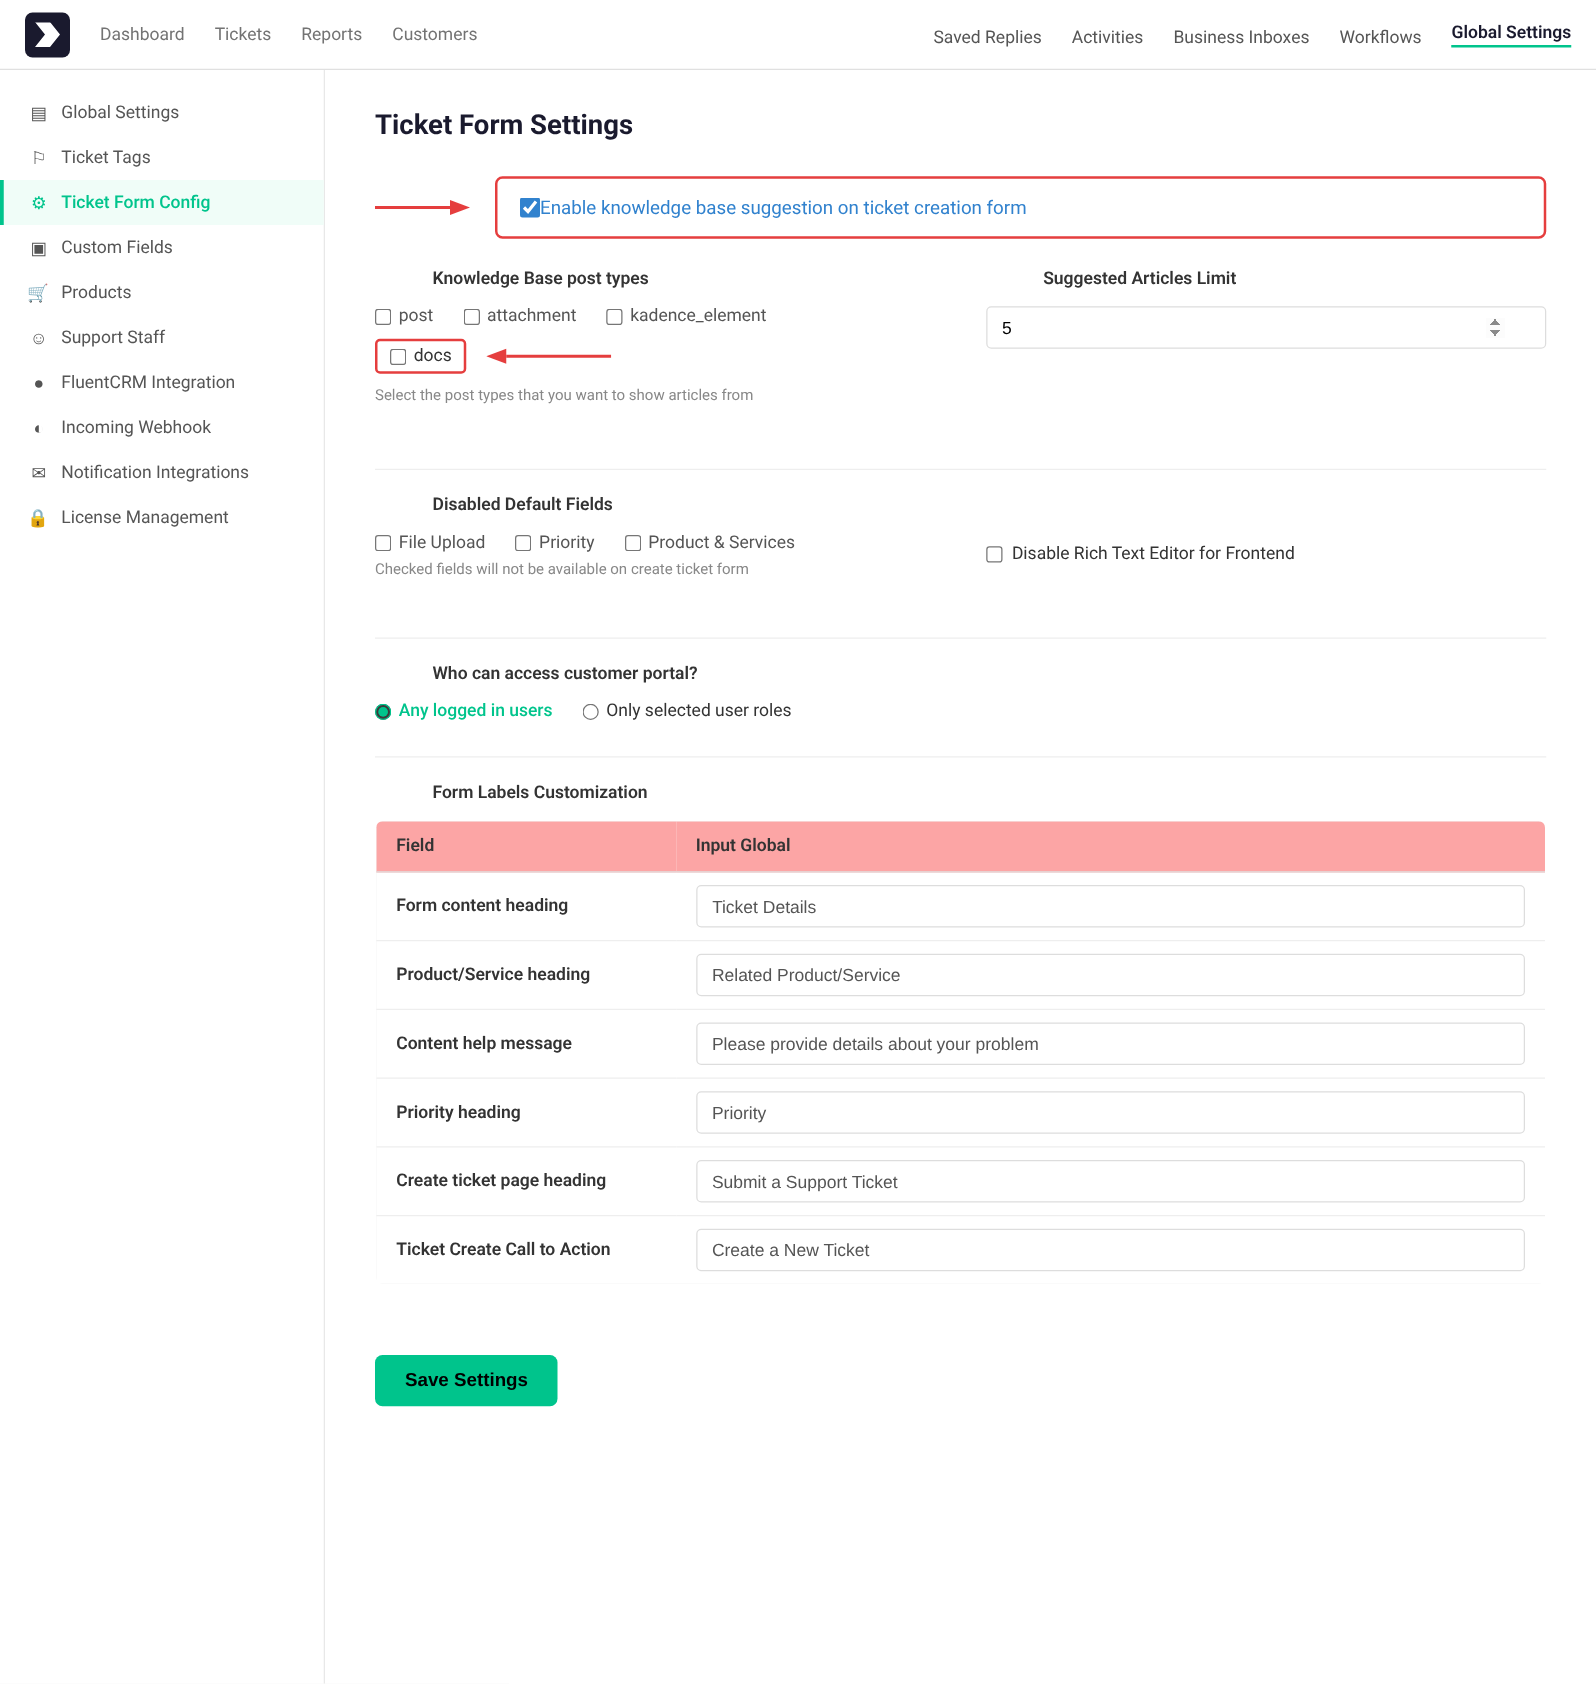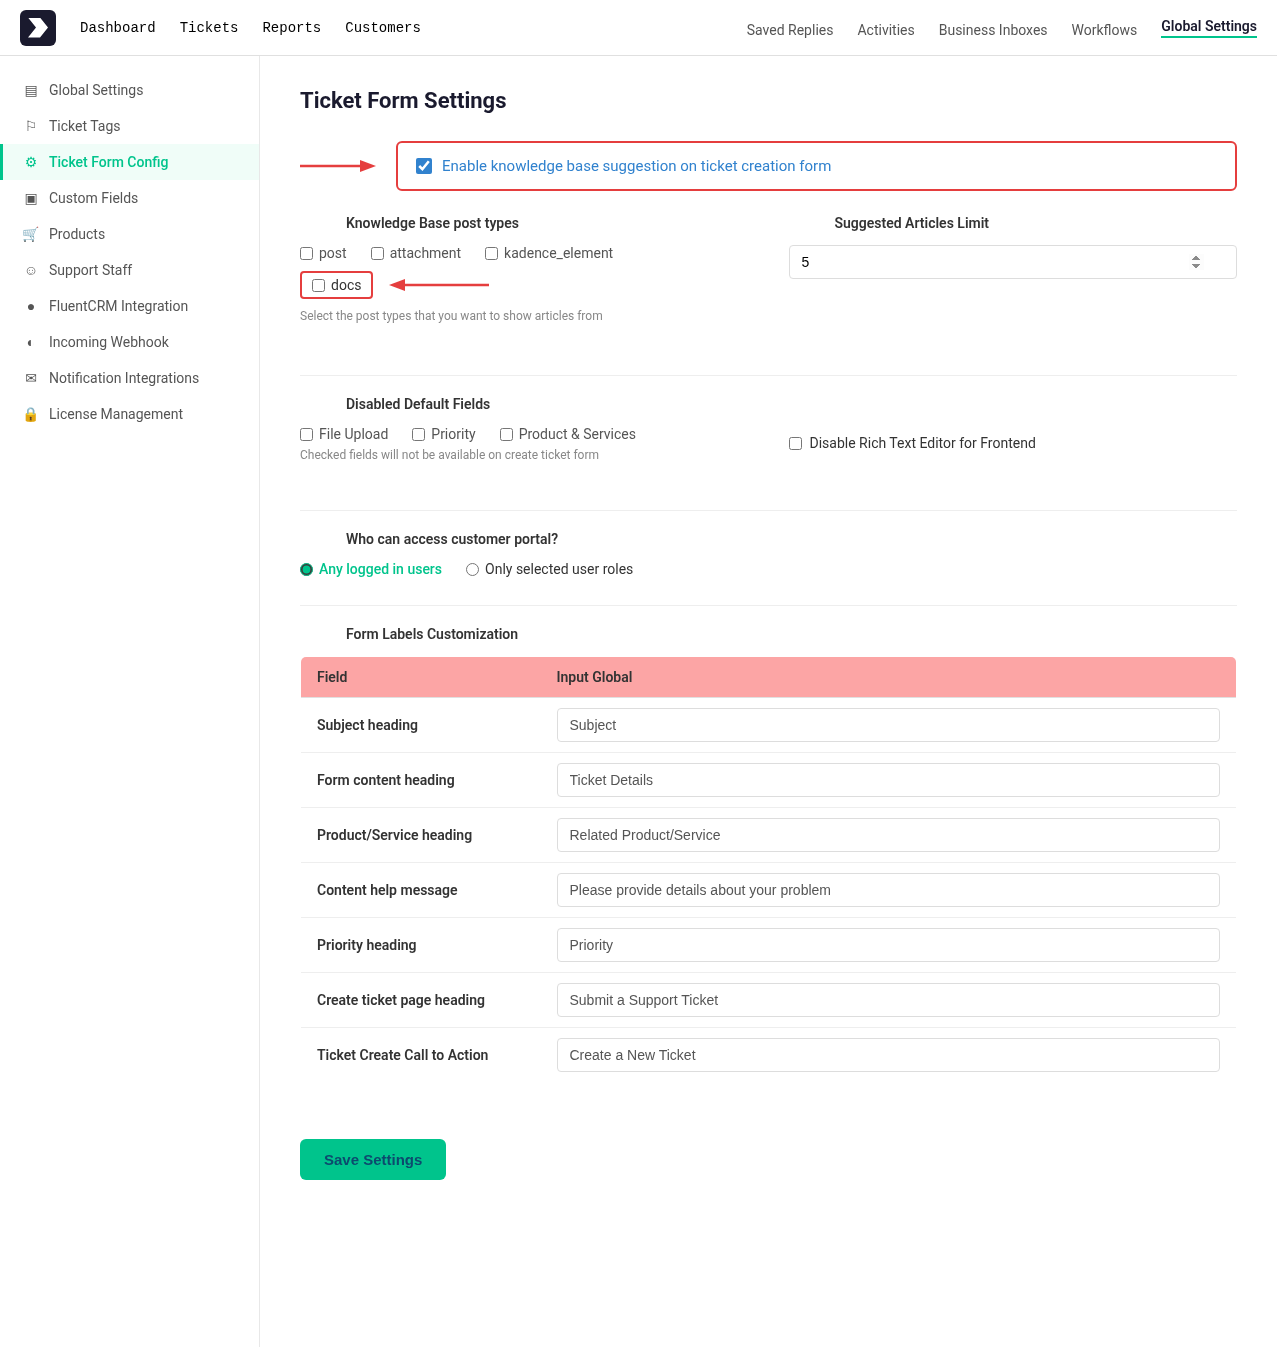--- a/index.html
+++ b/index.html
@@ -25,21 +25,21 @@
     }
     .logo-inner {
       width: 20px; height: 20px;
       background: #fff;
       clip-path: polygon(0 0, 60% 0, 100% 50%, 60% 100%, 0 100%, 40% 50%);
     }
     .nav-links {
       display: flex; gap: 24px; flex: 1;
     }
     .nav-link {
-      color: #000000; text-decoration: none; font-size: 14px; cursor: pointer; padding: 4px 0; font-family: Liberation Mono, monospace;
+      color: #737373; text-decoration: none; font-size: 14px; cursor: pointer; padding: 4px 0;
     }
     .nav-right {
       display: flex; gap: 24px; align-items: flex-end;
     }
     .nav-link-right { color: #555; text-decoration: none; font-size: 14px; cursor: pointer; }
     .nav-link-active {
       color: #1a1a2e; font-weight: 600; border-bottom: 2px solid #00c48c; padding-bottom: 2px;
     }
 
     
@@ -81,21 +81,21 @@
 
     .page-title {
       font-size: 22px; font-weight: 700; margin-bottom: 28px; color: #1a1a2e;
     }
 
     
     .kb-section {
       border: 2px solid #e53e3e;
       border-radius: 6px;
       padding: 14px 18px;
-      display: flex; align-items: center; gap: 10px;
+      display: flex; align-items: center; 
       margin-bottom: 24px;
       position: relative;
     }
     .kb-checkbox {
       width: 16px; height: 16px; accent-color: #3182ce; cursor: pointer;
     }
     .kb-label {
       color: #3182ce; font-size: 15px; cursor: pointer;
     }
 
@@ -186,21 +186,21 @@
     }
     .form-labels-table tr:last-child td { border-bottom: none; }
     .form-labels-table td:first-child { font-weight: 600; font-size: 14px; color: #333; width: 240px; }
     .label-input {
       width: 100%; border: 1px solid #ddd; border-radius: 4px;
       padding: 8px 12px; font-size: 14px; outline: none; color: #555;
     }
 
     
     .save-btn {
-      background: #00c48c; color: #0c4a6e; border: none; border-radius: 6px;
+      background: #00c48c; color: #000000; border: none; border-radius: 6px;
       padding: 12px 24px; font-size: 15px; font-weight: 600; cursor: pointer;
       margin-top: 28px;
     }
   </style>
 </head>
 <body>
 
 <nav class="top-nav">
   <div class="logo">
     <div class="logo-inner"></div>
@@ -377,26 +377,20 @@
     <div class="settings-section">
       <div class="section-title">Form Labels Customization</div>
       <table class="form-labels-table">
         <thead>
           <tr>
             <th>Field</th>
             <th>Input Global</th>
           </tr>
         </thead>
         <tbody id="form-labels-body">
-        <tr>
-      <td>Subject heading</td>
-      <td>
-        <input class="label-input" type="text" value="Subject" style="">
-      </td>
-    </tr>
             <tr>
       <td>Form content heading</td>
       <td>
         <input class="label-input" type="text" value="Ticket Details" style="">
       </td>
     </tr>
             <tr>
       <td>Product/Service heading</td>
       <td>
         <input class="label-input" type="text" value="Related Product/Service" style="">

